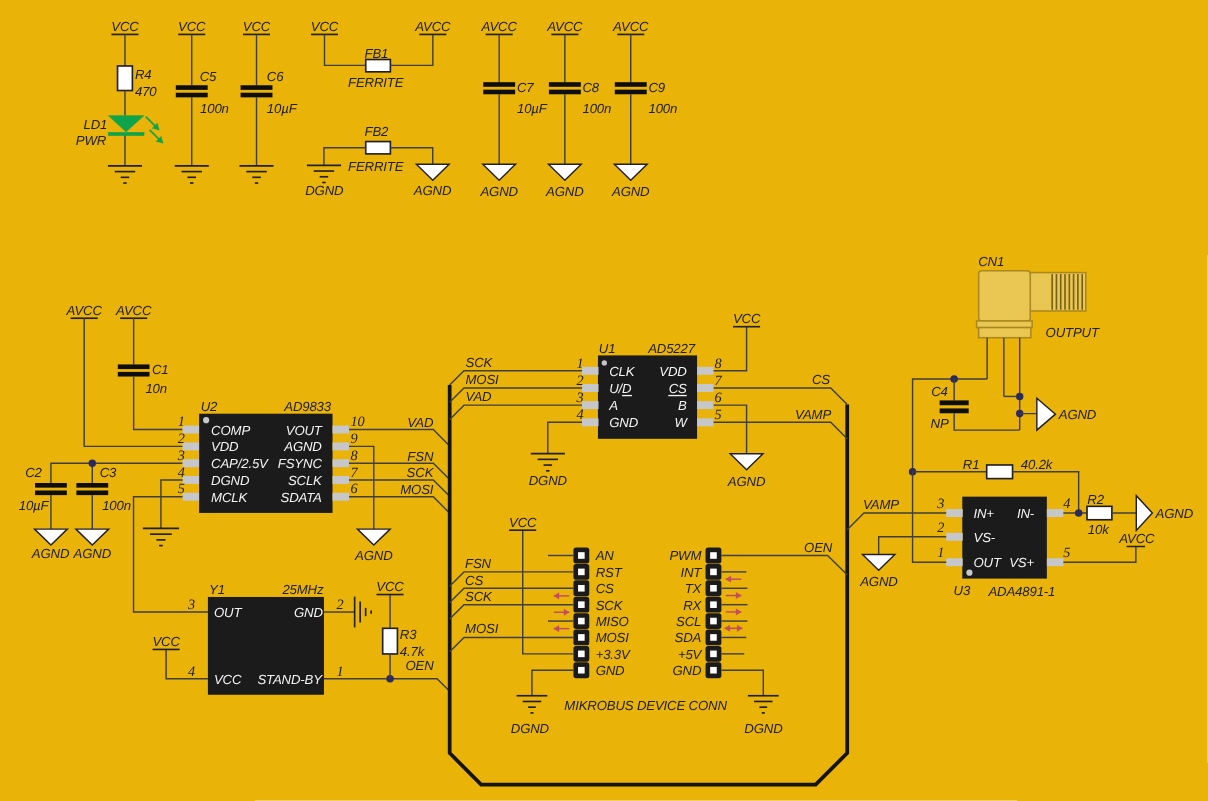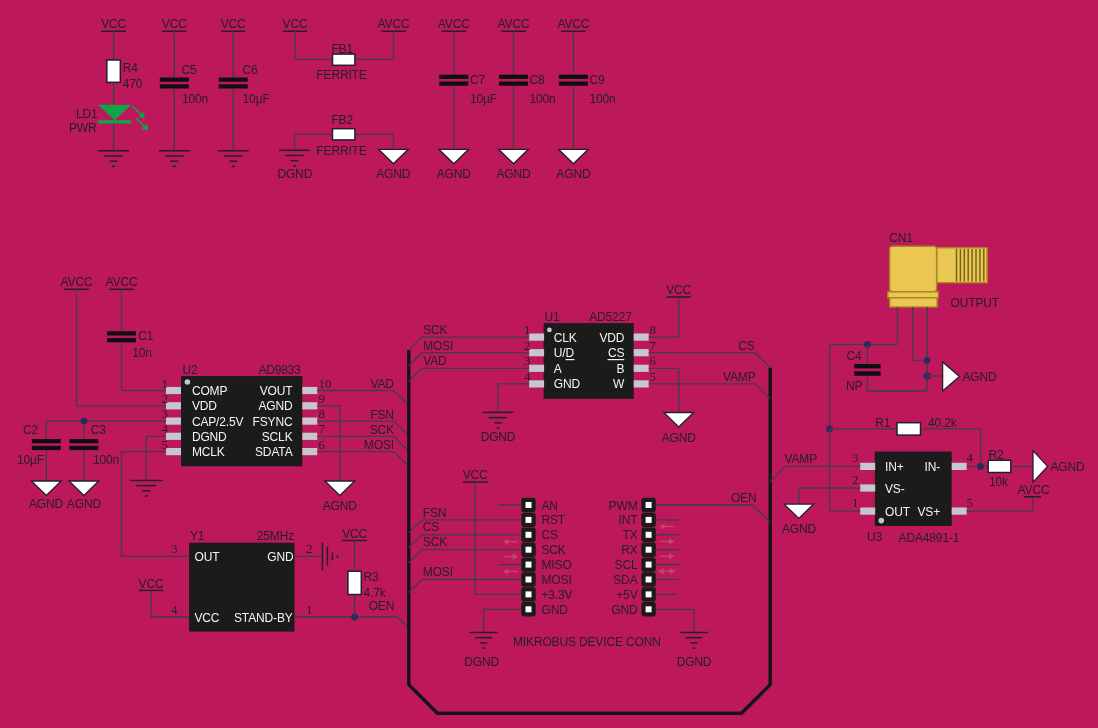--- a/index.html
+++ b/index.html
@@ -1,16 +1,16 @@
 <!DOCTYPE html>
 <html><head>
 <meta charset="utf-8">
 <style>
   html,body{margin:0;padding:0;background:#ffffff;}
-  .schematic-page{position:relative;width:1098px;height:728px;background:#be185d;overflow:hidden;}
+  .schematic-page{position:relative;width:1098px;height:728px;background:#eab308;overflow:hidden;font-style:italic;}
   svg{display:block;}
   text{font-family:"Liberation Sans",sans-serif;font-size:12px;fill:#20202b;letter-spacing:-0.15px;}
   text.num{font-family:"Liberation Serif",serif;font-size:13px;letter-spacing:0;}
   text.wt{fill:#f4f4f4;}
   text.mid{text-anchor:middle;}
   text.end{text-anchor:end;}
   .w{stroke:#3f3f3f;stroke-width:1.3;fill:none;}
   .bus{stroke:#141414;stroke-width:3.4;fill:none;}
   .ib{stroke:#20202b;stroke-width:1.5;}
   .ub{stroke:#f4f4f4;stroke-width:1.2;}

